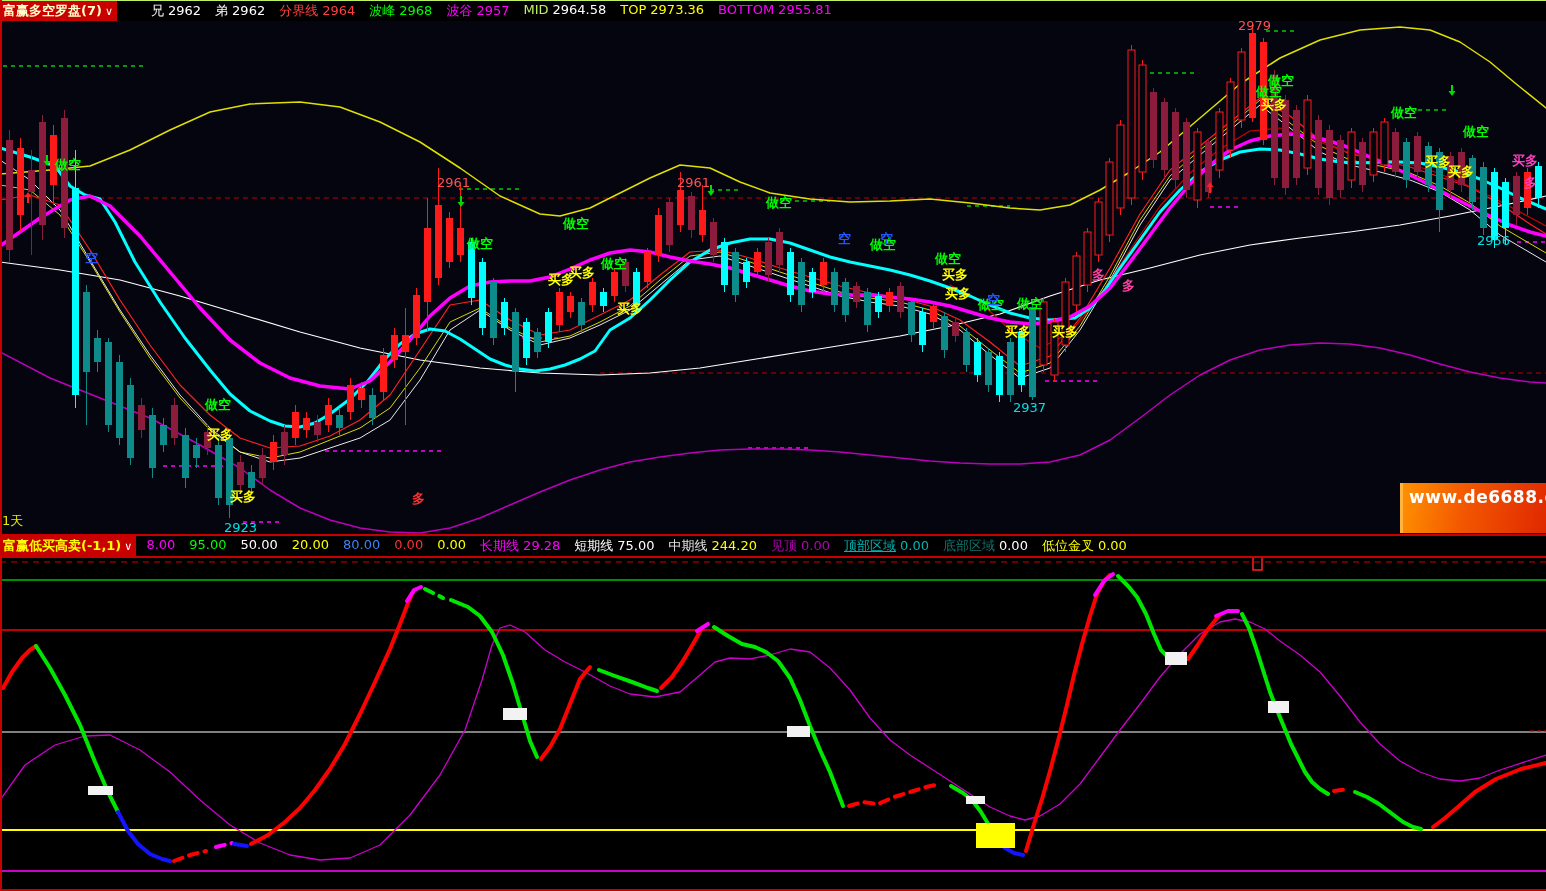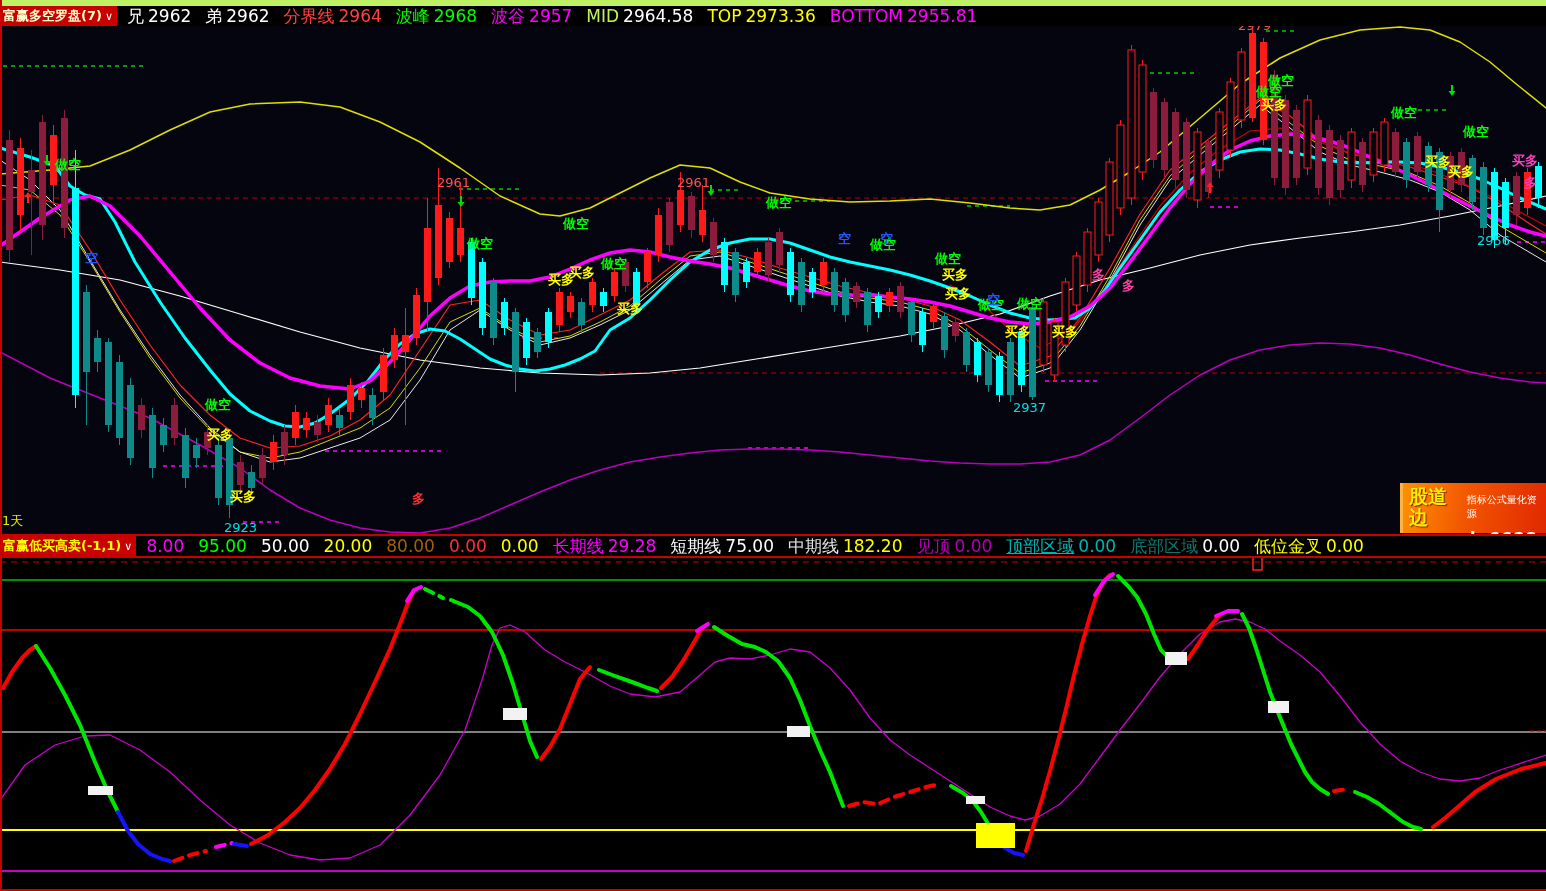--- a/index.html
+++ b/index.html
@@ -3,26 +3,26 @@
 <meta charset="utf-8">
 <style>
   html,body{margin:0;padding:0;background:#000;width:1546px;height:891px;overflow:hidden;
     font-family:"DejaVu Sans","Liberation Sans",sans-serif;}
   #app{position:relative;width:1546px;height:891px;background:#000;}
   
   .vborder{position:absolute;top:0;left:0;width:2px;height:891px;background:#c80000;z-index:30;}
   .redline{position:absolute;left:0;width:1546px;height:2px;background:#c80000;z-index:25;}
   
   .hbar{position:absolute;left:0;width:1546px;height:20px;background:#000;display:flex;align-items:center;z-index:20;}
-  #top-bar{top:0;border-top:6px solid #bef264;}
+  #top-bar{top:0;border-top:1px solid #bef264;gap:24px;}
   #sub-bar{top:536px;}
   .chip{background:#c80000;height:100%;display:flex;align-items:center;padding:0 4px 0 3px;
     font-size:13px;font-weight:bold;white-space:nowrap;}
   .chip .caret{color:#ffffff;font-size:11px;margin-left:3px;font-weight:normal;}
-  .fields{display:flex;align-items:center;margin-left:10px;font-size:17px;white-space:nowrap;}
+  .fields{display:flex;align-items:flex-start;margin-left:10px;font-size:13px;white-space:nowrap;}
   .fields .fld{margin-right:14px;}
   .fields .fld .lab{margin-right:4px;}
   
   #main-svg{position:absolute;top:20px;left:0;z-index:1;background:#050510;}
   #lower-svg{position:absolute;top:558px;left:0;z-index:1;background:#000;}
   #period-label{position:absolute;left:2px;top:512px;color:#e8e800;font-size:13px;z-index:5;}
   
   #watermark{position:absolute;left:1400px;top:483px;width:146px;height:50px;z-index:15;
     background:linear-gradient(100deg,#ff9100 0%,#f25500 45%,#e02800 100%);
     border-left:3px solid #ffb340;box-sizing:border-box;padding:3px 5px 0 6px;}
@@ -423,26 +423,26 @@
   <div id="sub-bar" class="hbar">
     <div class="chip">
       <span id="sub-title" style="color: rgb(255, 255, 0);">富赢低买高卖(-1,1)</span>
       <span class="caret">∨</span>
     </div>
     <div class="fields" id="sub-fields">
         <span class="fld"><span style="color: rgb(255, 0, 255);">8.00</span></span>
         <span class="fld"><span style="color: rgb(0, 255, 0);">95.00</span></span>
         <span class="fld"><span style="color: rgb(255, 255, 255);">50.00</span></span>
         <span class="fld"><span style="color: rgb(255, 255, 0);">20.00</span></span>
-        <span class="fld"><span style="color: #a16207;">80.00</span></span>
+        <span class="fld"><span style="color: #3b82f6;">80.00</span></span>
         <span class="fld"><span style="color: rgb(255, 48, 48);">0.00</span></span>
         <span class="fld"><span style="color: rgb(255, 255, 0);">0.00</span></span>
         <span class="fld"><span class="lab" style="color: rgb(255, 0, 255);">长期线</span><span style="color: rgb(255, 0, 255);">29.28</span></span>
         <span class="fld"><span class="lab" style="color: rgb(255, 255, 255);">短期线</span><span style="color: rgb(255, 255, 255);">75.00</span></span>
-        <span class="fld"><span class="lab" style="color: #e5e5e5;">中期线</span><span style="color: rgb(255, 255, 0);">182.20</span></span>
+        <span class="fld"><span class="lab" style="color: #e5e5e5;">中期线</span><span style="color: rgb(255, 255, 0);">244.20</span></span>
         <span class="fld"><span class="lab" style="color: rgb(180, 0, 180);">见顶</span><span style="color: rgb(180, 0, 180);">0.00</span></span>
         <span class="fld"><span class="lab" style="color: rgb(0, 180, 180); text-decoration: underline;">顶部区域</span><span style="color: rgb(0, 180, 180);">0.00</span></span>
         <span class="fld"><span class="lab" style="color: #0f766e;">底部区域</span><span style="color: rgb(255, 255, 255);">0.00</span></span>
         <span class="fld"><span class="lab" style="color: rgb(255, 255, 0);">低位金叉</span><span style="color: rgb(255, 255, 0);">0.00</span></span>
       </div>
   </div>
 
   <div class="redline" style="top:556px"></div>
 
   <svg id="lower-svg" width="1546" height="333" viewBox="0 558 1546 333">
@@ -487,19 +487,15 @@
       <rect x="966" y="796" width="19" height="8" fill="#f2f2f2"></rect>
       <rect x="1165" y="652" width="22" height="13" fill="#f2f2f2"></rect>
       <rect x="1268" y="701" width="21" height="12" fill="#f2f2f2"></rect>
       <rect x="976" y="823" width="39" height="25" fill="#ffff00"></rect>
       <rect x="1253" y="556" width="9" height="14" fill="none" stroke="#ff2020" stroke-width="1.5"></rect>
     </svg>
 
   <div class="redline" style="top:889px"></div>
 
   <div id="watermark">
-    <div class="row1">
-      <span class="brand">股道边</span>
-      <span class="tagline">指标公式量化资源</span>
-    </div>
     <div class="url">www.de6688.com</div>
   </div>
 </div>
 
 </body></html>

